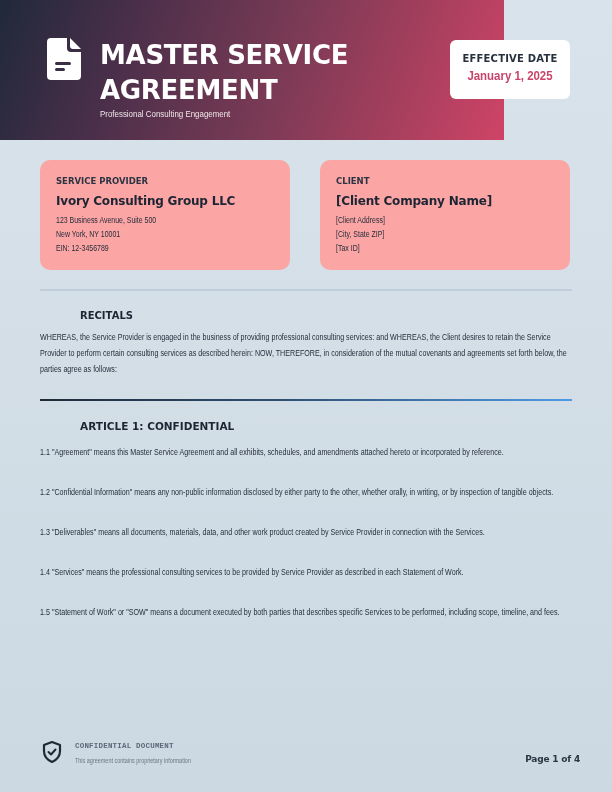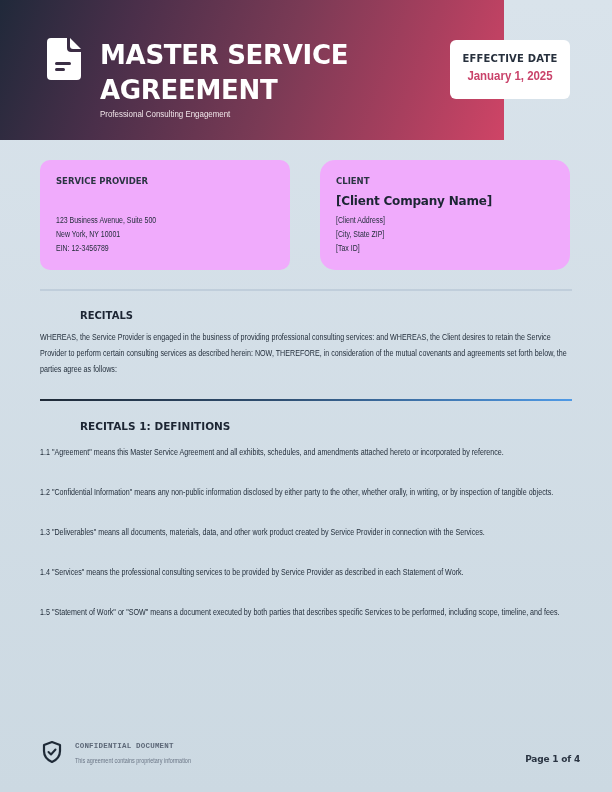--- a/index.html
+++ b/index.html
@@ -34,24 +34,24 @@
       font-family: "DejaVu Sans", sans-serif; font-size: 10px; font-weight: bold;
       color: #27303d; letter-spacing: 0.2px;
     }
     .date-value {
       position: absolute; left: 0; right: 0; top: 28px;
       font-family: "Liberation Sans", sans-serif; font-size: 13px; font-weight: bold;
       color: #c9426a; transform: scaleX(0.88);
     }
     .party-card {
       position: absolute; top: 160px; width: 250px; height: 110px;
-      background: #f0abfc; border-radius: 10px;
+      background: #fca5a5; border-radius: 10px;
     }
     .party-card.left { left: 40px; }
-    .party-card.right { left: 320px; border-radius: 15px; }
+    .party-card.right { left: 320px; }
     .party-label {
       position: absolute; left: 16px; top: 16px;
       font-family: "DejaVu Sans", sans-serif; font-size: 8.5px; font-weight: bold; color: #2a3442;
     }
     .party-name {
       position: absolute; left: 16px; top: 34px;
       font-family: "DejaVu Sans", sans-serif; font-size: 12px; font-weight: bold; color: #1c2533;
       letter-spacing: -0.2px;
     }
     .party-lines { position: absolute; left: 16px; top: 53px; }
@@ -113,20 +113,21 @@
   </div>
   <div class="subtitle">Professional Consulting Engagement</div>
   <div class="date-card">
     <div class="date-label">EFFECTIVE DATE</div>
     <div class="date-value">January 1, 2025</div>
   </div>
 </div>
 
 <div class="party-card left">
   <div class="party-label">SERVICE PROVIDER</div>
+  <div class="party-name">Ivory Consulting Group LLC</div>
   <div class="party-lines">
     <div class="party-line">123 Business Avenue, Suite 500</div>
     <div class="party-line">New York, NY 10001</div>
     <div class="party-line">EIN: 12-3456789</div>
   </div>
 </div>
 
 <div class="party-card right">
   <div class="party-label">CLIENT</div>
   <div class="party-name">[Client Company Name]</div>
@@ -137,21 +138,21 @@
   </div>
 </div>
 
 <div class="divider-thin"></div>
 
 <div class="section-title" style="top:310px;">RECITALS</div>
 <div class="recitals-text">WHEREAS, the Service Provider is engaged in the business of providing professional consulting services: and WHEREAS, the Client desires to retain the Service Provider to perform certain consulting services as described herein: NOW, THEREFORE, in consideration of the mutual covenants and agreements set forth below, the parties agree as follows:</div>
 
 <div class="divider-grad"></div>
 
-<div class="section-title" style="top:420px; font-size:10.5px;">RECITALS 1: DEFINITIONS</div>
+<div class="section-title" style="top:420px; font-size:10.5px;">ARTICLE 1: CONFIDENTIAL</div>
 <div class="def" style="top:444px;">1.1 "Agreement" means this Master Service Agreement and all exhibits, schedules, and amendments attached hereto or incorporated by reference.</div>
 <div class="def" style="top:484px;">1.2 "Confidential Information" means any non-public information disclosed by either party to the other, whether orally, in writing, or by inspection of tangible objects.</div>
 <div class="def" style="top:524px;">1.3 "Deliverables" means all documents, materials, data, and other work product created by Service Provider in connection with the Services.</div>
 <div class="def" style="top:564px;">1.4 "Services" means the professional consulting services to be provided by Service Provider as described in each Statement of Work.</div>
 <div class="def" style="top:604px;">1.5 "Statement of Work" or "SOW" means a document executed by both parties that describes specific Services to be performed, including scope, timeline, and fees.</div>
 
 <div>
   <svg class="footer-icon" viewBox="0 0 22 24">
     <path d="M11 2 L19 5 V11 C19 16.5 15.5 20 11 22 C6.5 20 3 16.5 3 11 V5 Z" fill="none" stroke="#1f2a37" stroke-width="2.2" stroke-linejoin="round"></path>
     <path d="M7.5 12 L10 14.5 L14.5 9.5" fill="none" stroke="#1f2a37" stroke-width="2" stroke-linecap="round" stroke-linejoin="round"></path>

